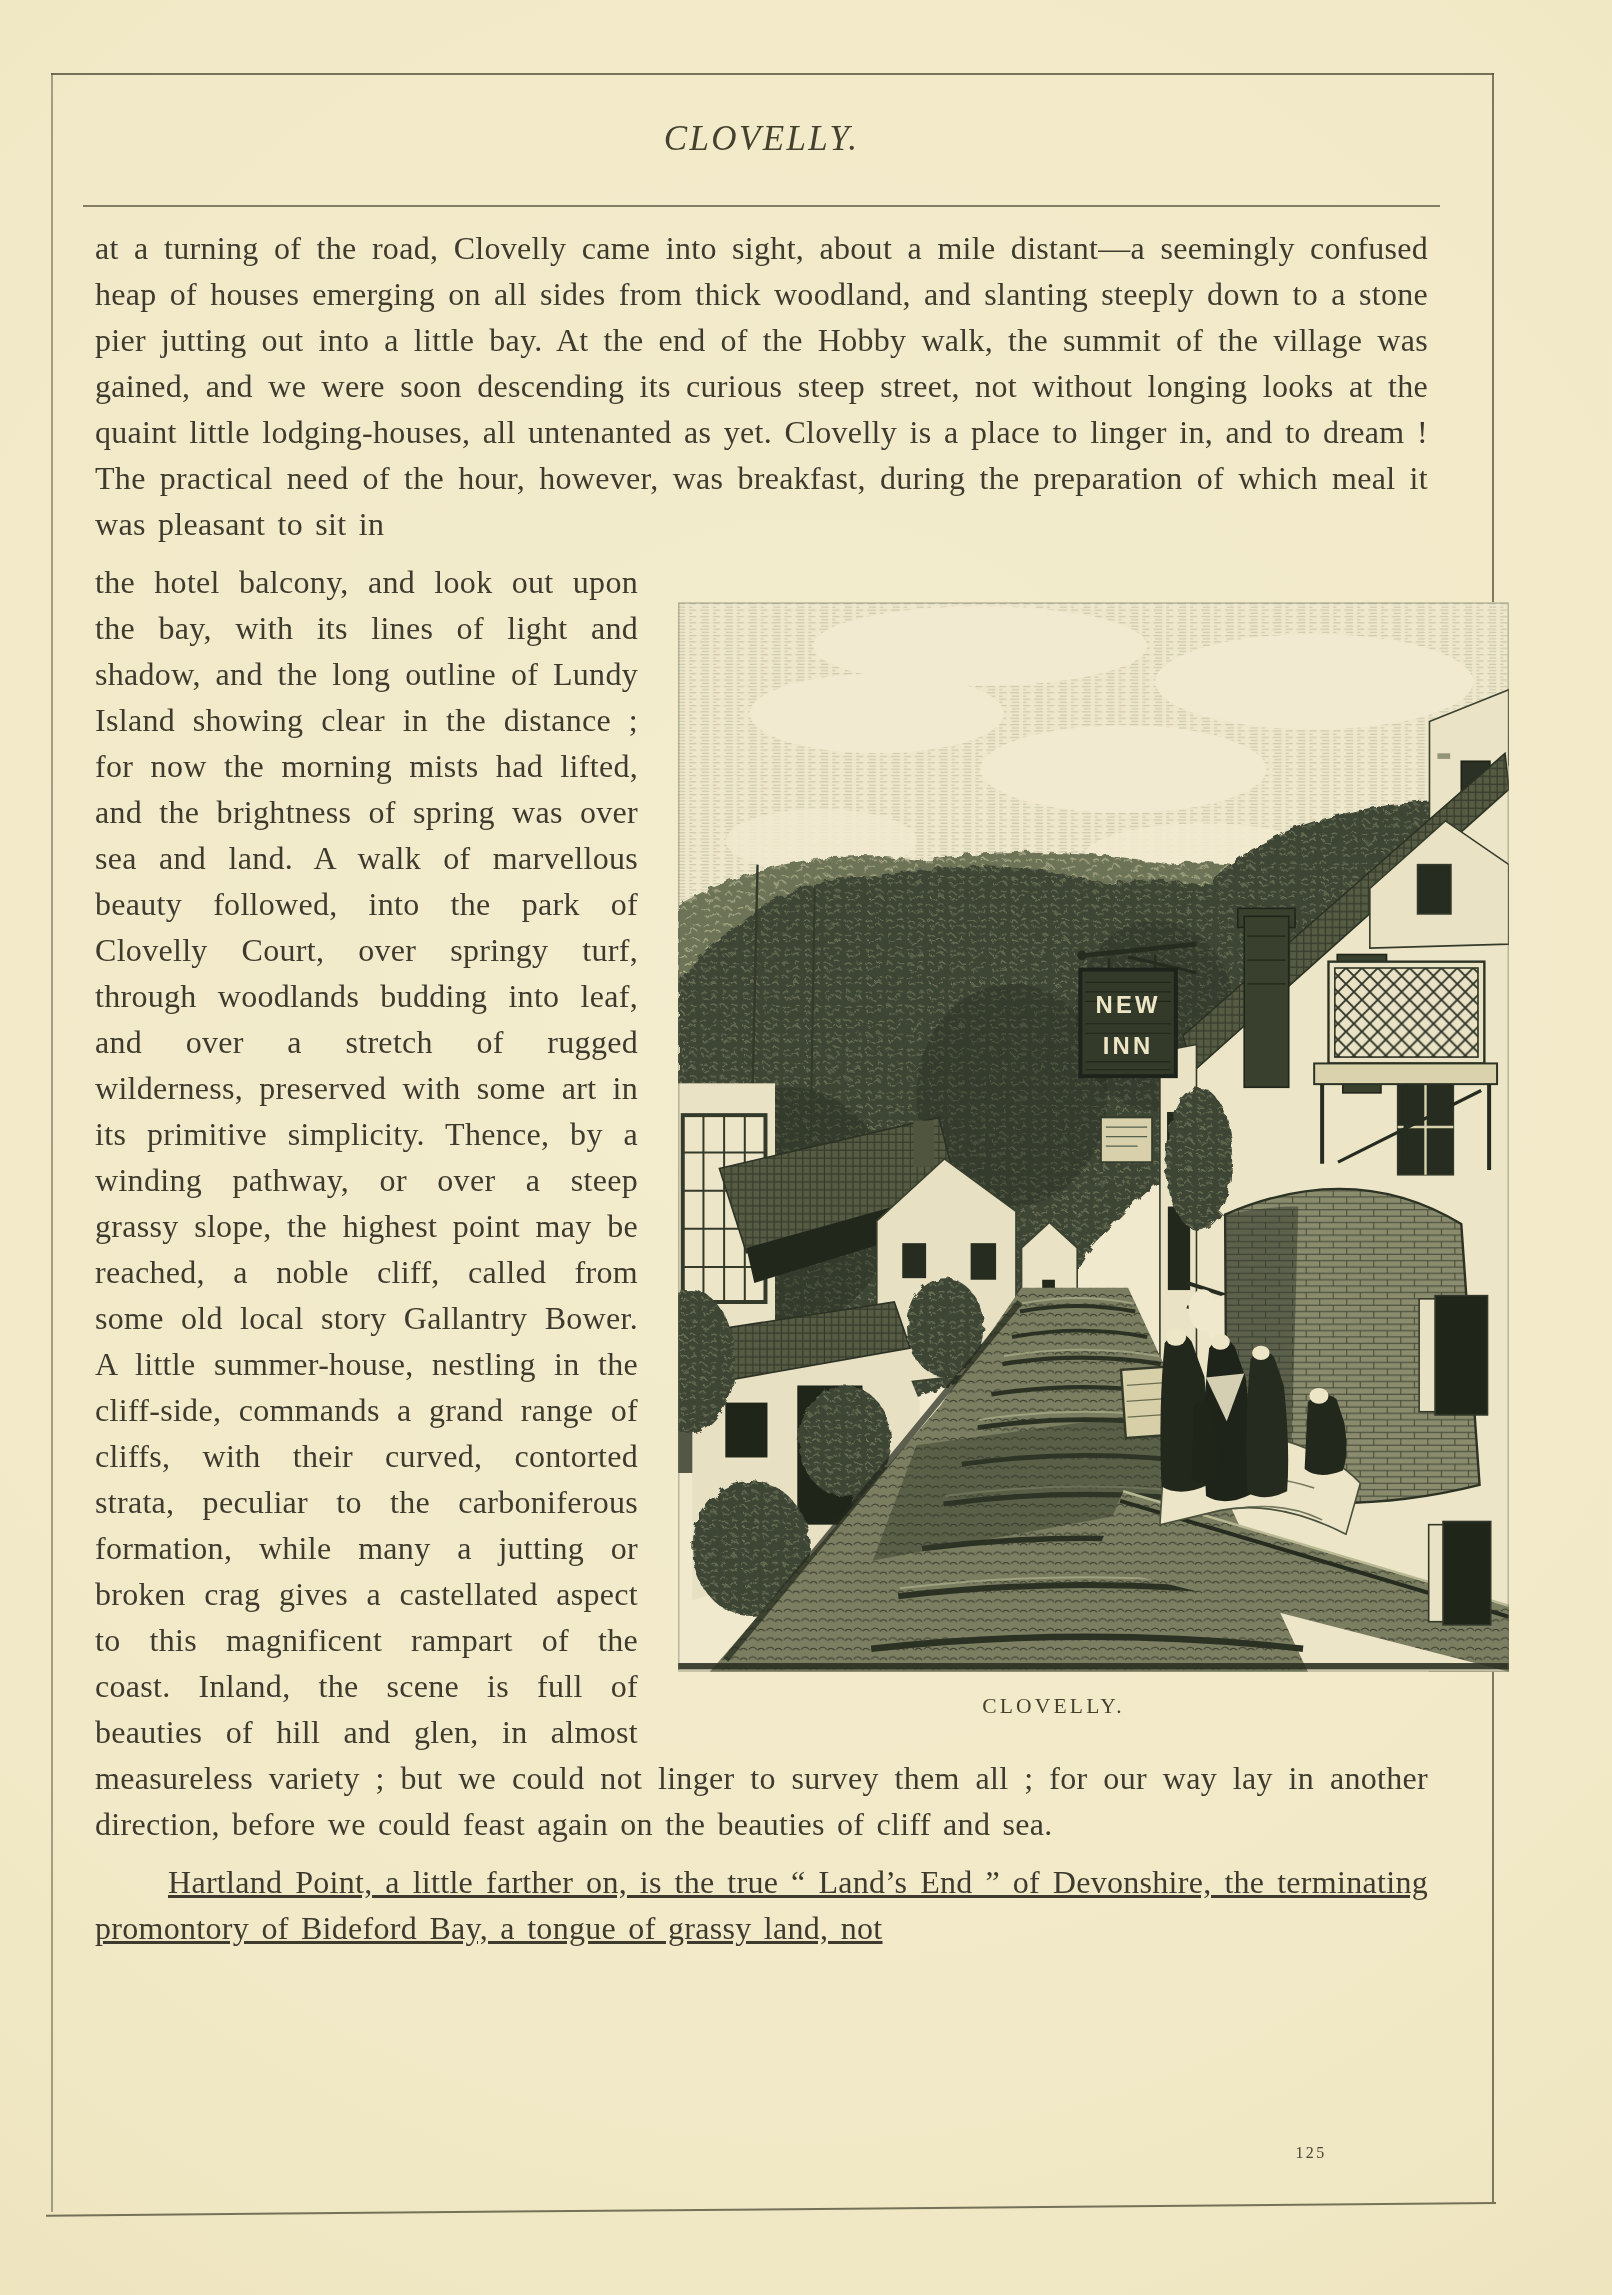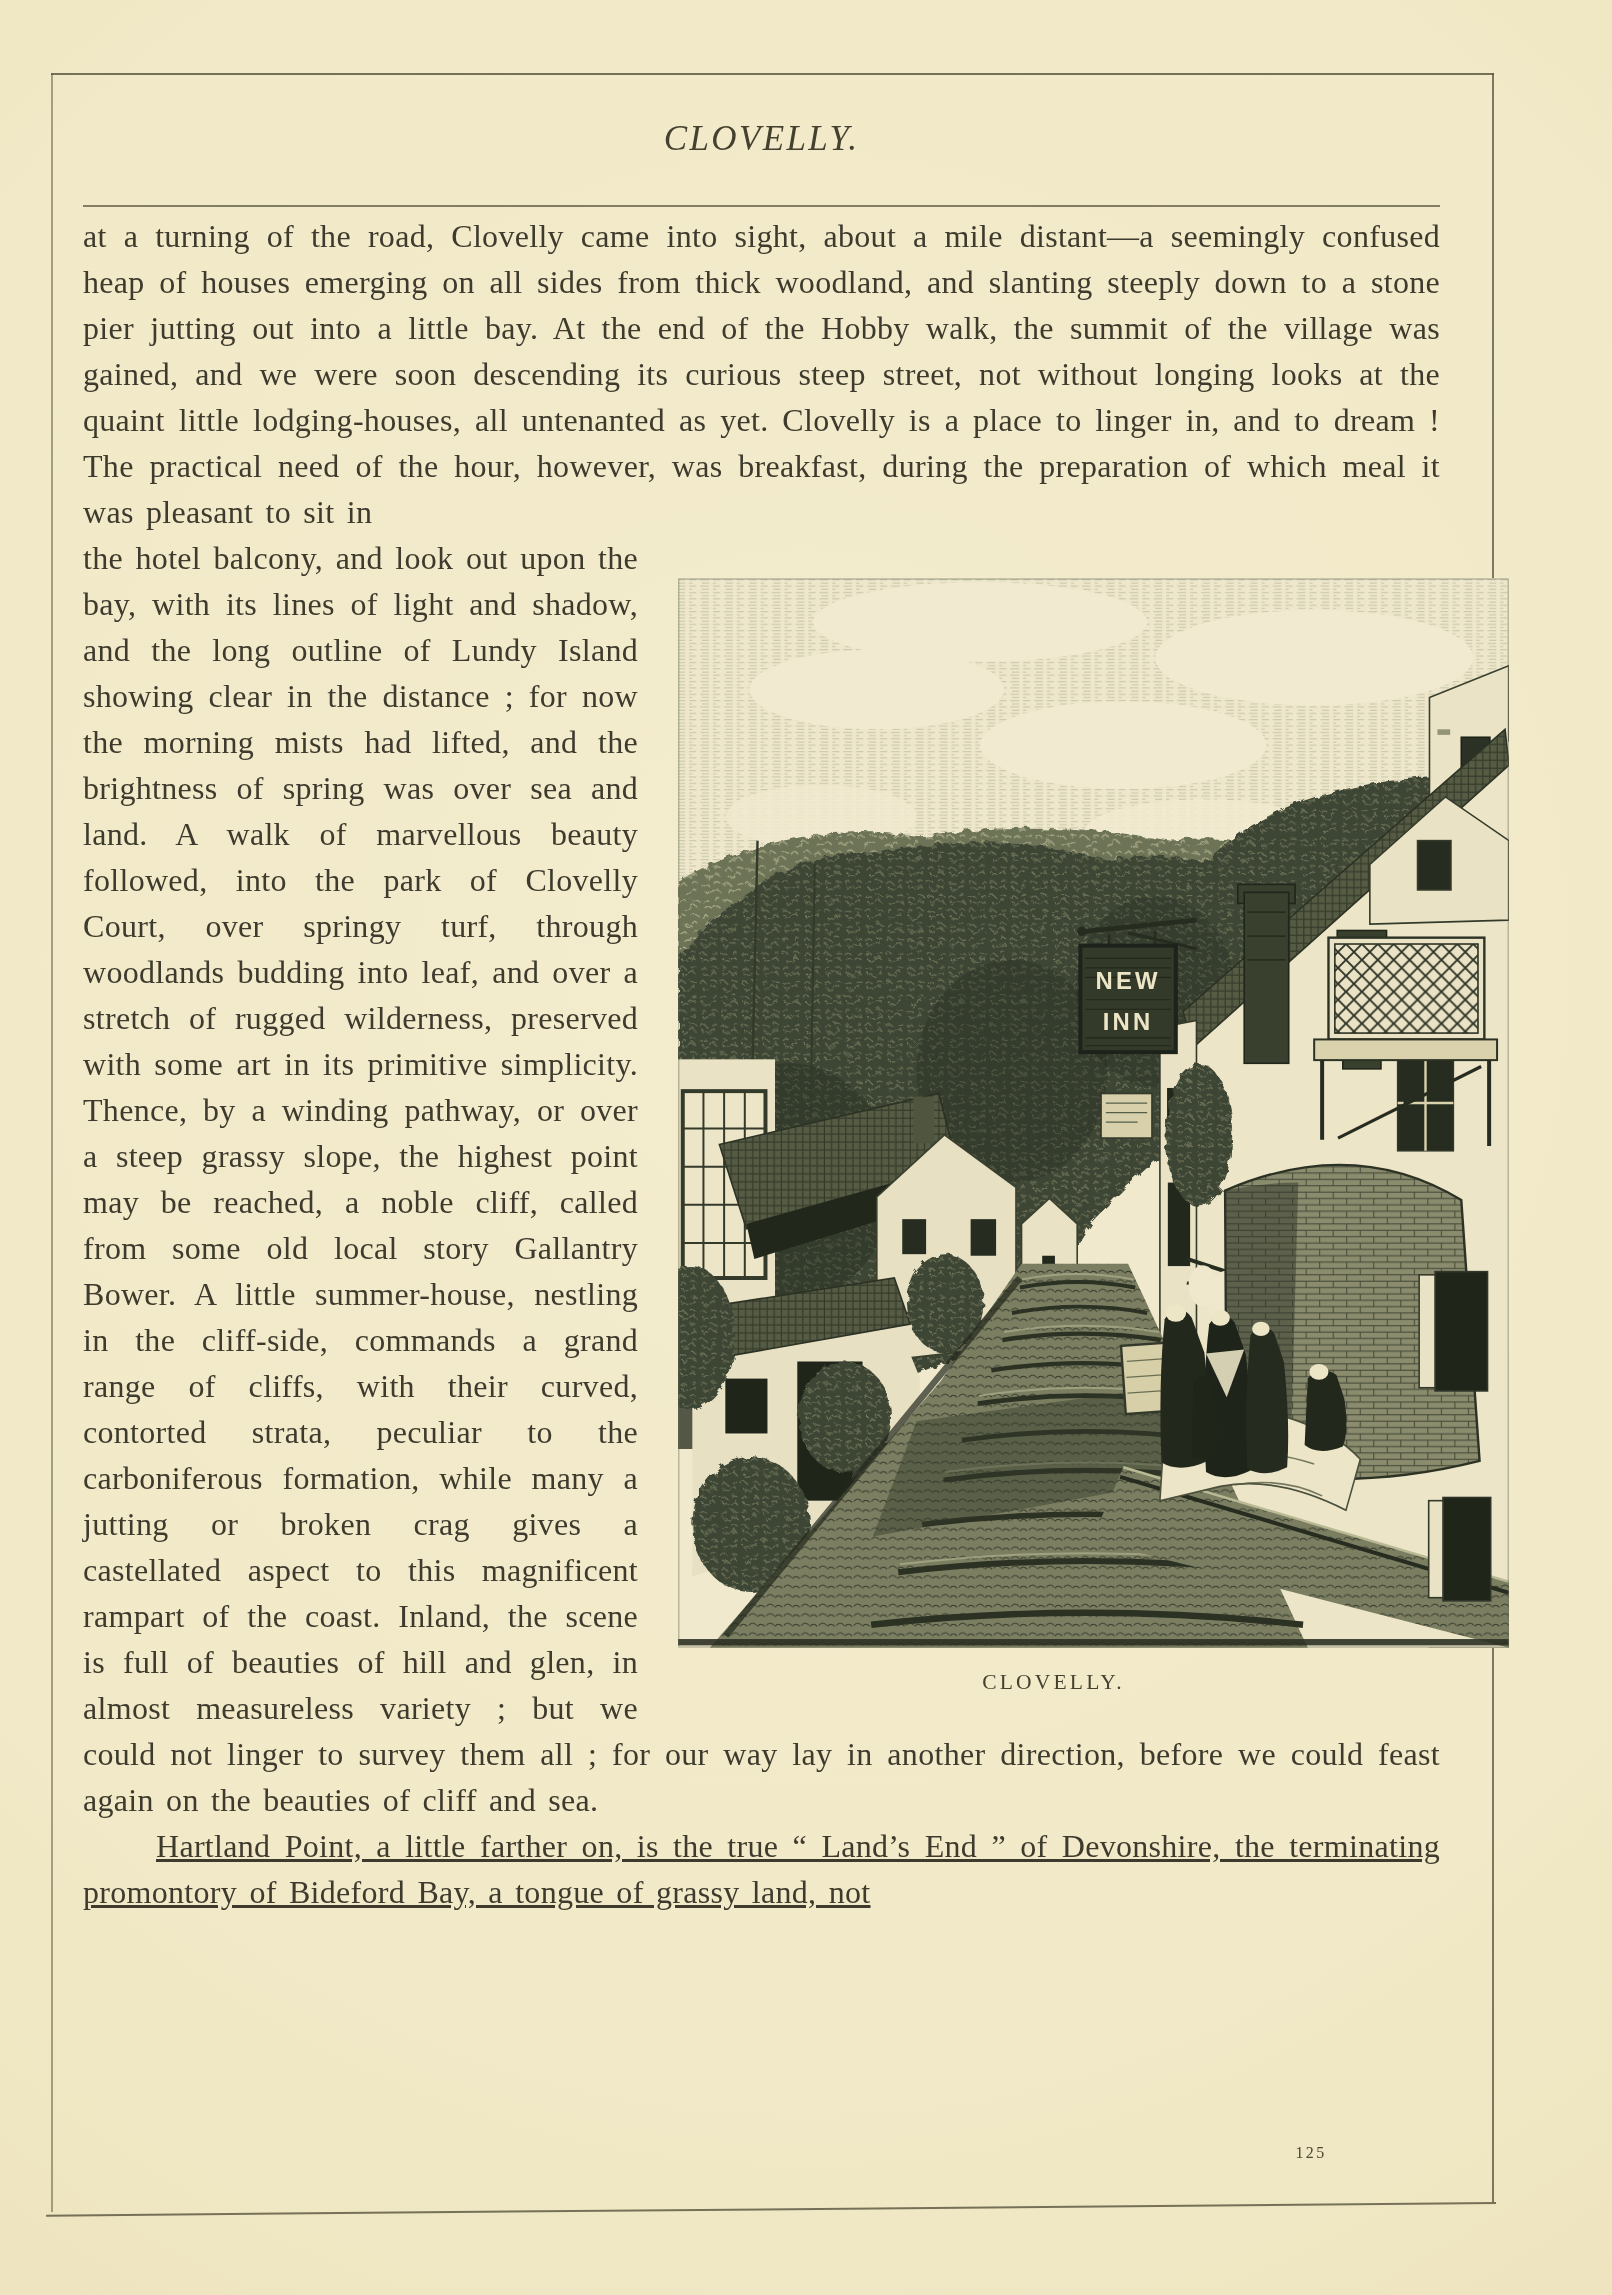--- a/index.html
+++ b/index.html
@@ -18,21 +18,21 @@
     position:absolute; left:83px; top:119px; width:1357px; text-align:center;
     font-style:italic; font-size:35px; letter-spacing:2.4px; color:#45412f;
   }
   .header-rule { position:absolute; left:83px; top:205px; width:1357px; height:1.6px;
                  background:#5c5842; opacity:.75; }
   .text-col {
     position:absolute; left:83px; top:213px; width:1357px;
     font-size:32px; line-height:46px; color:#3e3b2e;
     text-align:justify; letter-spacing:0.3px; word-spacing:4px;
   }
-  .text-col .para { margin:0; }
+  .text-col .para { margin:12px; }
   .para-indent { text-indent:73px;text-decoration:underline; }
   figure.plate { float:right; width:751px; margin:43px 11px 33px 40px; padding:0; }
   figure.plate svg { display:block; }
   figcaption { margin-top:20.7px; text-align:center; font-size:21.5px; line-height:27px;
                letter-spacing:3.2px; color:#45412f; }
   .page-number { position:absolute; left:1267px; top:2144px; width:88px; text-align:center;
                  font-size:16px; letter-spacing:2.4px; color:#4a4634; }
 </style>
 </head>
 <body>

